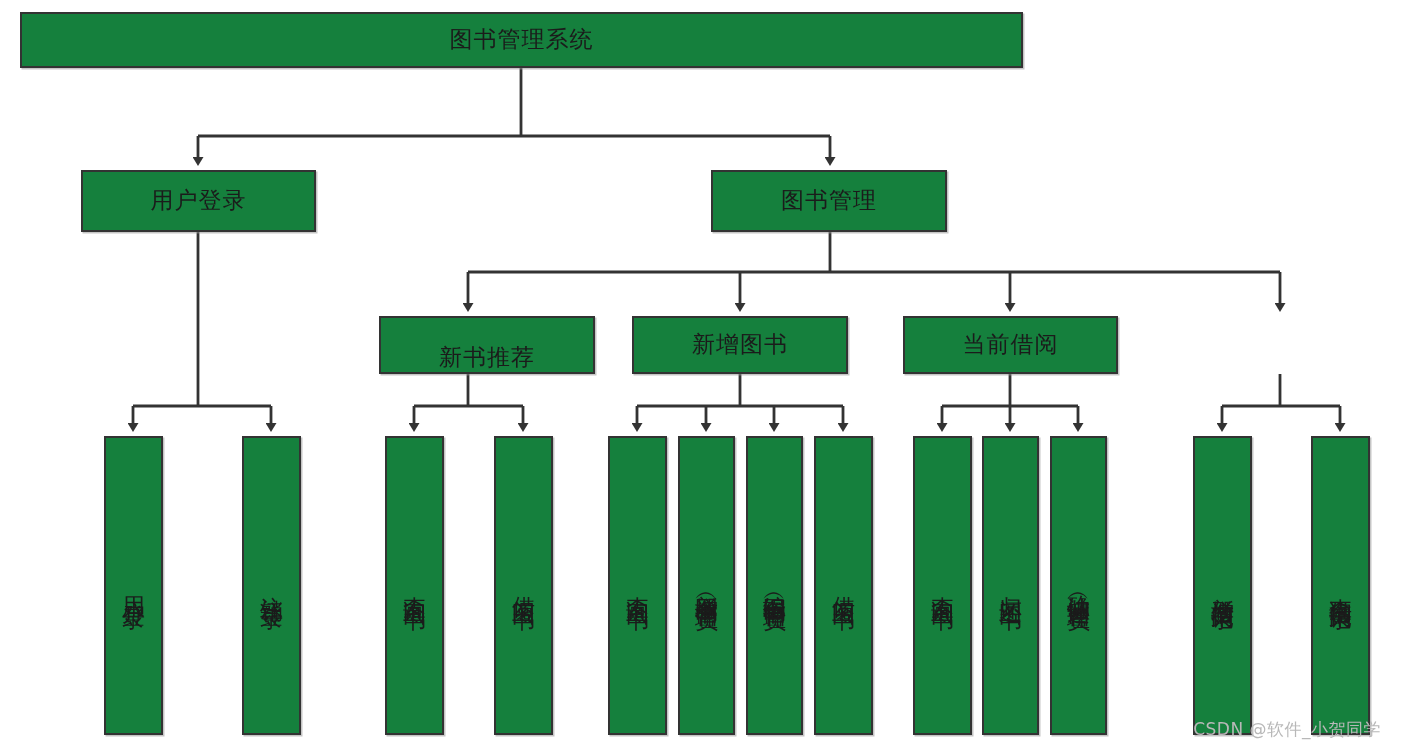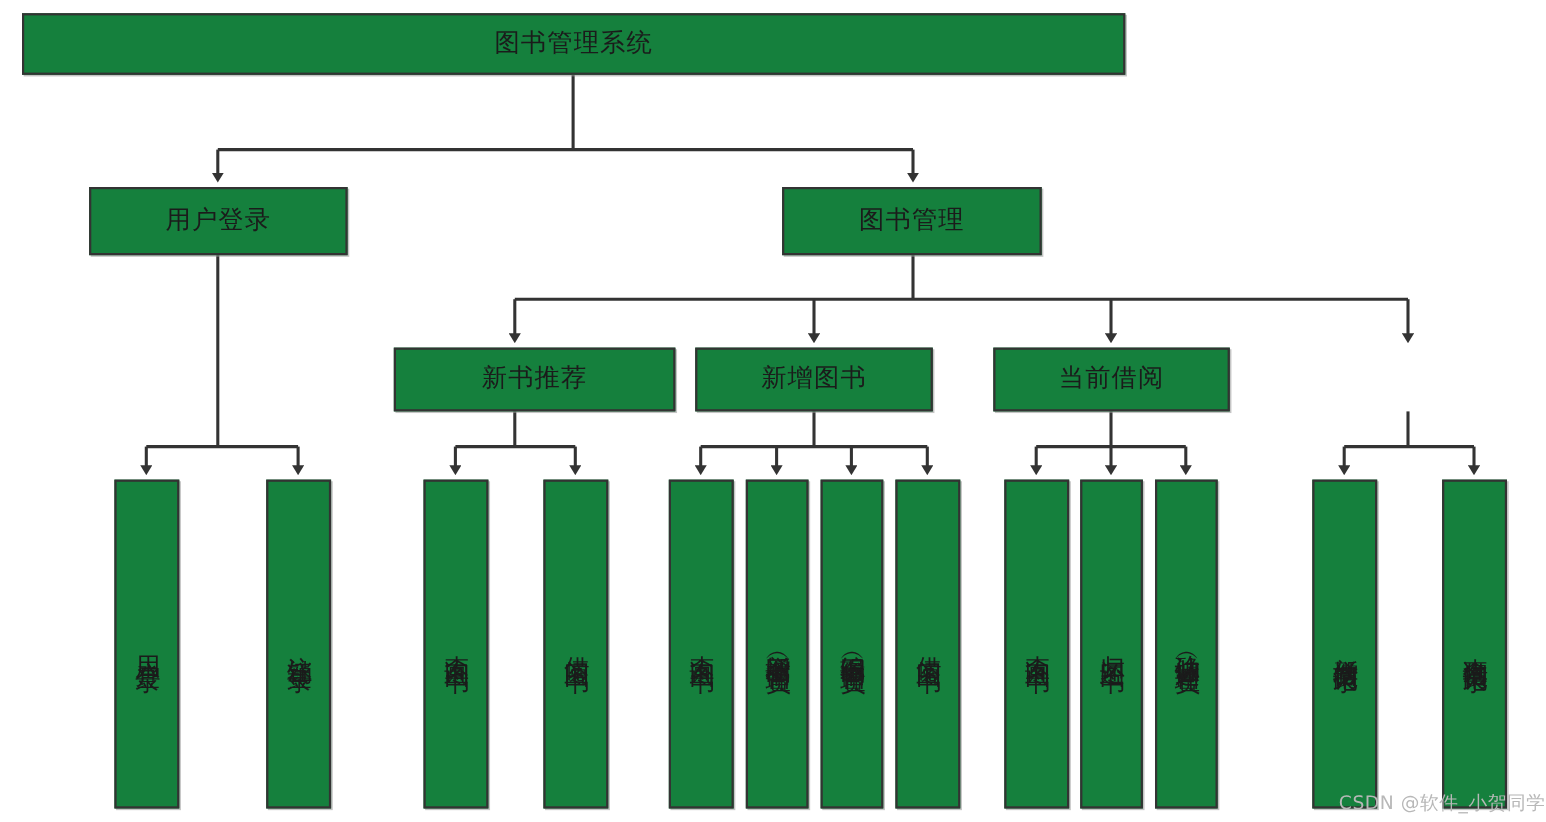--- a/index.html
+++ b/index.html
@@ -55,21 +55,21 @@
   .node.vert .vlabel {
     writing-mode: vertical-rl;
     text-orientation: upright;
     white-space: nowrap;
   }
   .node.vert.narrow {
     letter-spacing: 2px;
   }
   #watermark {
     position: absolute;
-    right: 0;
+    right: 24px;
     bottom: 6px;
     font-size: 17px;
     color: #b8b8b8;
     letter-spacing: 0.5px;
     white-space: nowrap;
     user-select: none;
   }
 </style>
 </head>
 <body>
@@ -131,21 +131,21 @@
   </div>
 
   <div class="node horiz" style="left:81px; top:170px; width:235px; height:62px;">
     <span>用户登录</span>
   </div>
 
   <div class="node horiz" style="left:711px; top:170px; width:236px; height:62px;">
     <span>图书管理</span>
   </div>
 
-  <div class="node horiz" style="left:358px; top:316px; width:256px; height:58px;">
+  <div class="node horiz" style="left:379px; top:316px; width:216px; height:58px;align-items:flex-end;">
     <span>新书推荐</span>
   </div>
 
   <div class="node horiz" style="left:632px; top:316px; width:216px; height:58px;">
     <span>新增图书</span>
   </div>
 
   <div class="node horiz" style="left:903px; top:316px; width:215px; height:58px;">
     <span>当前借阅</span>
   </div>

